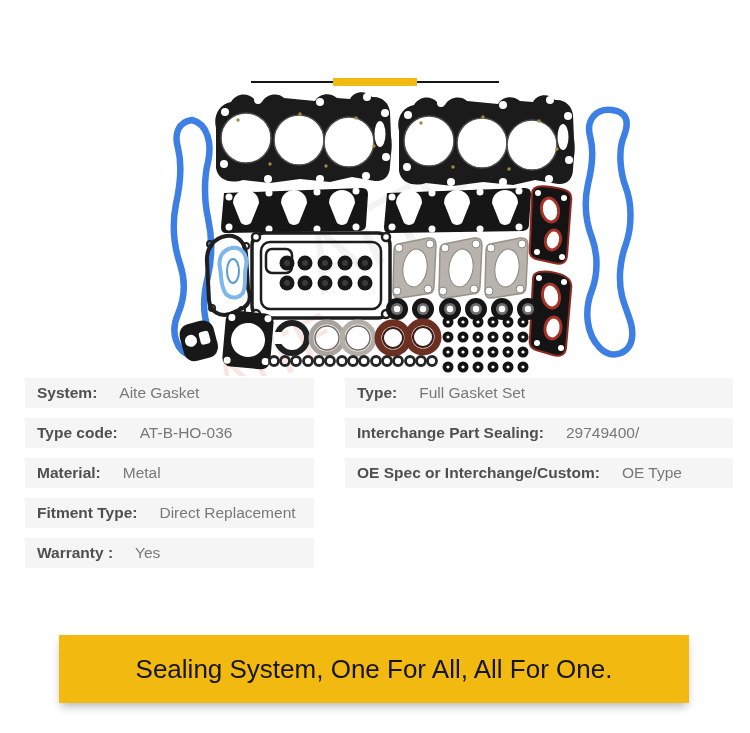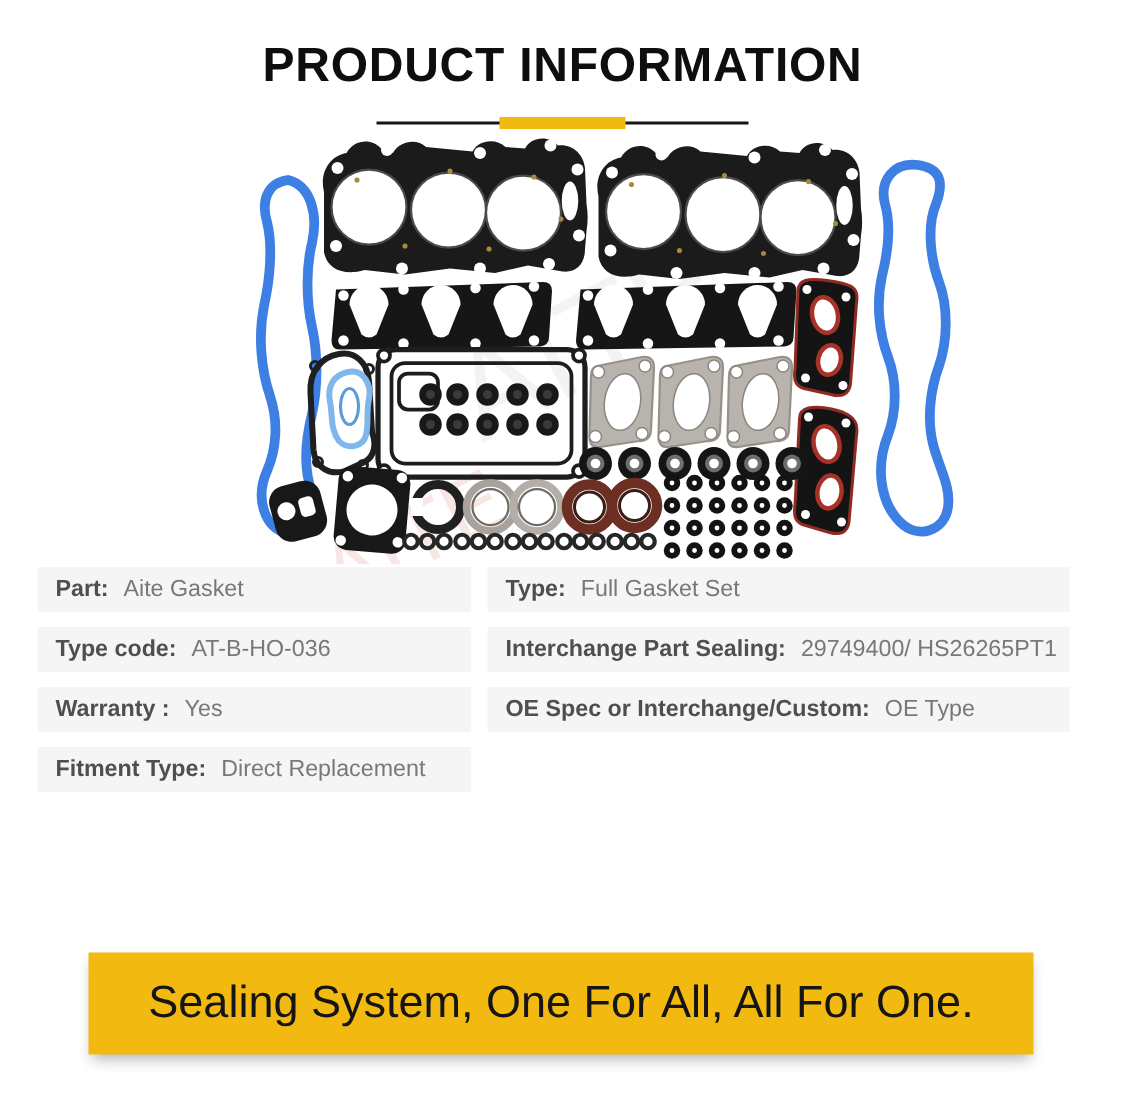--- a/index.html
+++ b/index.html
@@ -10,38 +10,35 @@
   .title{font-size:32px;line-height:33px;font-weight:bold;color:#0e0e0e;letter-spacing:.5px;margin:0;}
   .divider{position:absolute;top:78px;left:251px;width:248px;height:8px;}
   .divider .line{position:absolute;top:3px;left:0;width:248px;height:2px;background:#161616;}
   .divider .accent{position:absolute;top:0;left:82px;width:84px;height:8px;}
   
   .photo{position:absolute;top:86px;left:0;width:750px;height:290px;}
   
   .specs{position:absolute;top:378px;left:0;width:750px;}
   .col{position:absolute;top:0;}
   .col-left{left:25px;width:289px;}
-  .col-right{left:325px;width:388px;}
+  .col-right{left:345px;width:388px;}
   .spec-row{height:30px;line-height:30px;margin-bottom:10px;background:#f5f5f6;
             padding-left:12px;font-size:15.5px;white-space:nowrap;overflow:hidden;}
   .spec-label{font-weight:bold;color:#4f4f4f;}
-  .spec-value{color:#787878;margin-left:10px;white-space:pre-wrap;}
+  .spec-value{color:#787878;margin-left:22px;white-space:pre-wrap;}
   
   .banner{position:absolute;top:635px;left:59px;width:630px;height:68px;
-          text-align:center;line-height:68px;font-size:30px;color:#151515;
+          text-align:center;line-height:68px;font-size:26px;color:#151515;
           box-shadow:0 5px 9px -2px rgba(0,0,0,.30);}
 </style>
 </head>
 <body>
 
 <div class="page">
 
-  <div class="header">
-    <h1 class="title">PRODUCT INFORMATION</h1>
-  </div>
   <div class="divider">
     <div class="line"></div>
     <div class="accent" style="background:#F2BA10;"></div>
   </div>
 
   <div class="photo">
     <svg width="750" height="290" viewBox="0 0 750 290" xmlns="http://www.w3.org/2000/svg">
       <defs>
         <g id="hgasket">
           <path d="M216,42 C213,30 219,18 231,16 C236,7 248,6 254,13 L262,16 C266,8 278,6 284,12 L315,15
@@ -306,30 +303,33 @@
         <use href="#oring" x="410" y="275"></use>
           <use href="#oring" x="421" y="275"></use>
           <use href="#oring" x="432" y="275"></use>
       </g>
     </svg>
   </div>
 
   <div class="specs">
     <div class="col col-left">
       <div class="spec-row">
-        <span class="spec-label">Part:</span><span class="spec-value">Aite Gasket</span>
+        <span class="spec-label">System:</span><span class="spec-value">Aite Gasket</span>
       </div>
       <div class="spec-row">
         <span class="spec-label">Type code:</span><span class="spec-value">AT-B-HO-036</span>
       </div>
       <div class="spec-row">
+        <span class="spec-label">Material:</span><span class="spec-value">Metal</span>
+      </div>
+      <div class="spec-row">
+        <span class="spec-label">Fitment Type:</span><span class="spec-value">Direct Replacement</span>
+      </div>
+      <div class="spec-row">
         <span class="spec-label">Warranty :</span><span class="spec-value">Yes</span>
-      </div>
-      <div class="spec-row">
-        <span class="spec-label">Fitment Type:</span><span class="spec-value">Direct Replacement</span>
       </div>
     </div>
     <div class="col col-right">
       <div class="spec-row">
         <span class="spec-label">Type:</span><span class="spec-value">Full Gasket Set</span>
       </div>
       <div class="spec-row">
         <span class="spec-label">Interchange Part Sealing:</span><span class="spec-value">29749400/ HS26265PT1</span>
       </div>
       <div class="spec-row">

